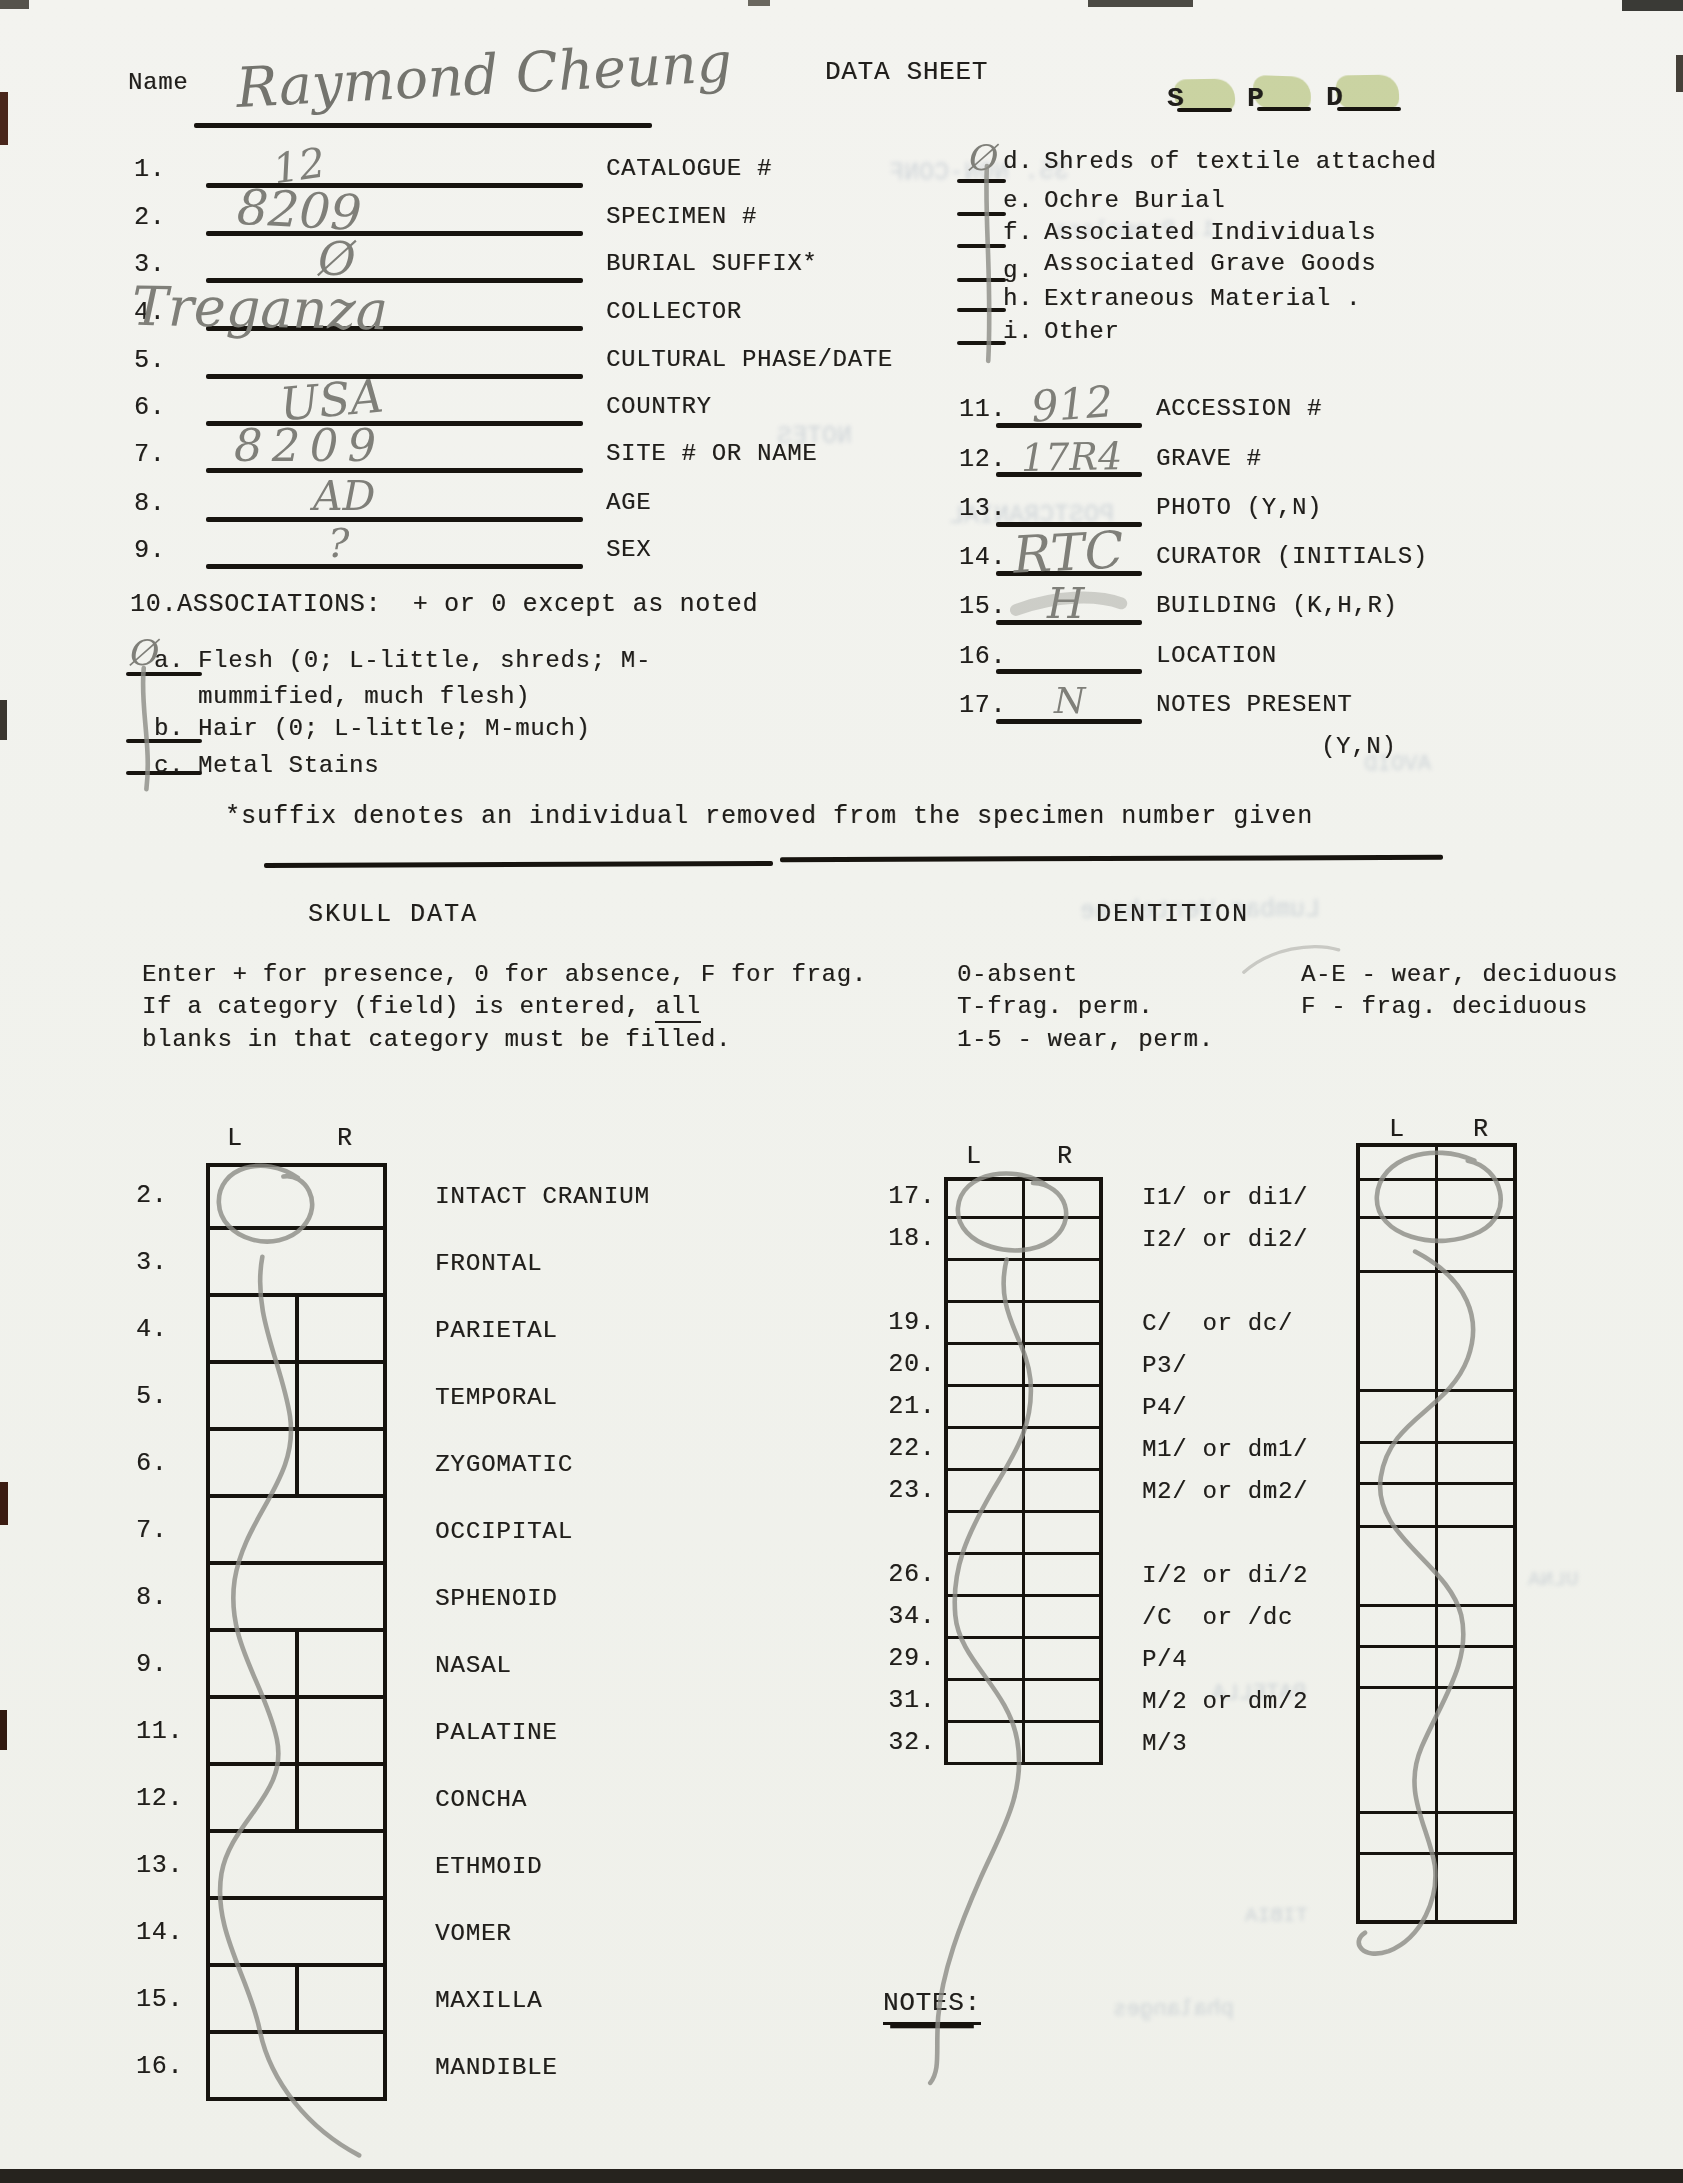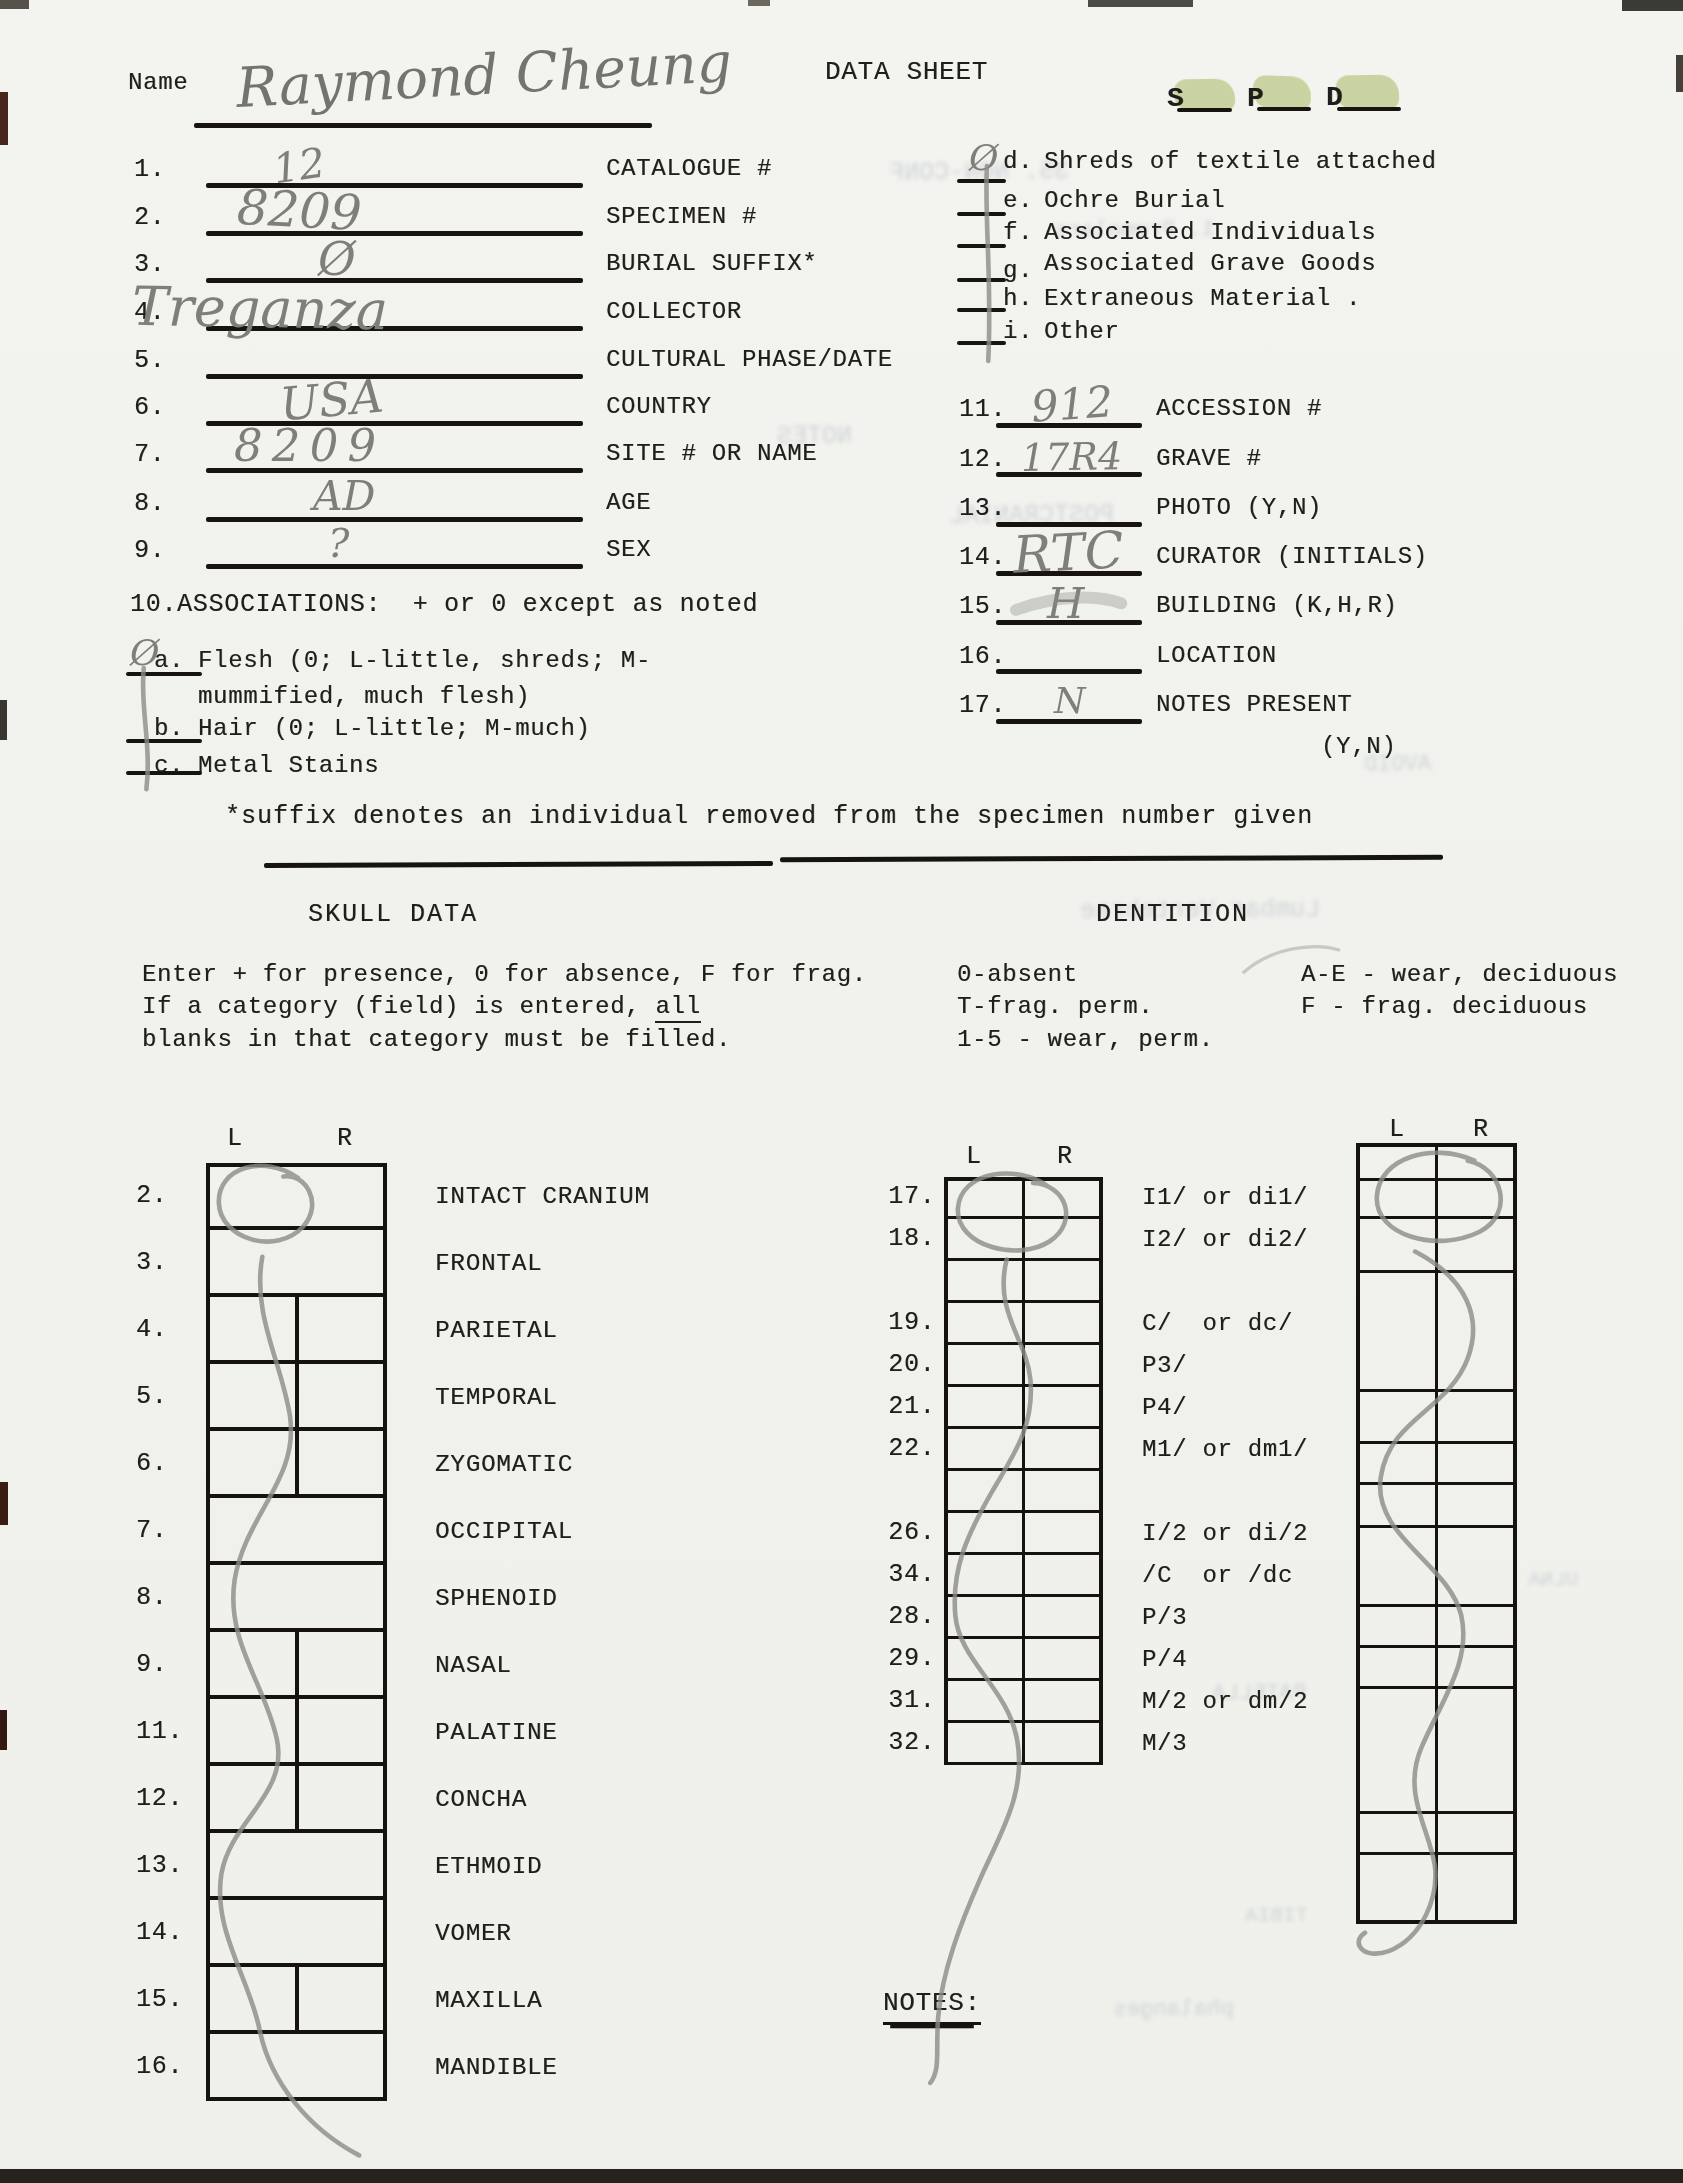--- a/index.html
+++ b/index.html
@@ -347,44 +347,44 @@
       <span class="d-label tw" style="position:absolute">P4/</span>
     </div>
   <div class="d-row">
       <span class="d-num tw" style="position:absolute">22.</span>
       <span class="d-box">
         <span class="d-div"></span>
       </span>
       <span class="d-label tw" style="position:absolute">M1/ or dm1/</span>
     </div>
   <div class="d-row">
+      <span class="d-num tw" style="position:absolute">23.</span>
+      <span class="d-box">
+        <span class="d-div"></span>
+      </span>
+      <span class="d-label tw" style="position:absolute">M2/ or dm2/</span>
+    </div>
+  <div class="d-row">
       <span class="d-box">
         <span class="d-div"></span>
       </span>
     </div>
   <div class="d-row">
       <span class="d-num tw" style="position:absolute">26.</span>
       <span class="d-box">
         <span class="d-div"></span>
       </span>
       <span class="d-label tw" style="position:absolute">I/2 or di/2</span>
     </div>
   <div class="d-row">
       <span class="d-num tw" style="position:absolute">34.</span>
       <span class="d-box">
         <span class="d-div"></span>
       </span>
       <span class="d-label tw" style="position:absolute">/C  or /dc</span>
-    </div>
-  <div class="d-row">
-      <span class="d-num tw" style="position:absolute">28.</span>
-      <span class="d-box">
-        <span class="d-div"></span>
-      </span>
-      <span class="d-label tw" style="position:absolute">P/3</span>
     </div>
   <div class="d-row">
       <span class="d-num tw" style="position:absolute">29.</span>
       <span class="d-box">
         <span class="d-div"></span>
       </span>
       <span class="d-label tw" style="position:absolute">P/4</span>
     </div>
   <div class="d-row">
       <span class="d-num tw" style="position:absolute">31.</span>

